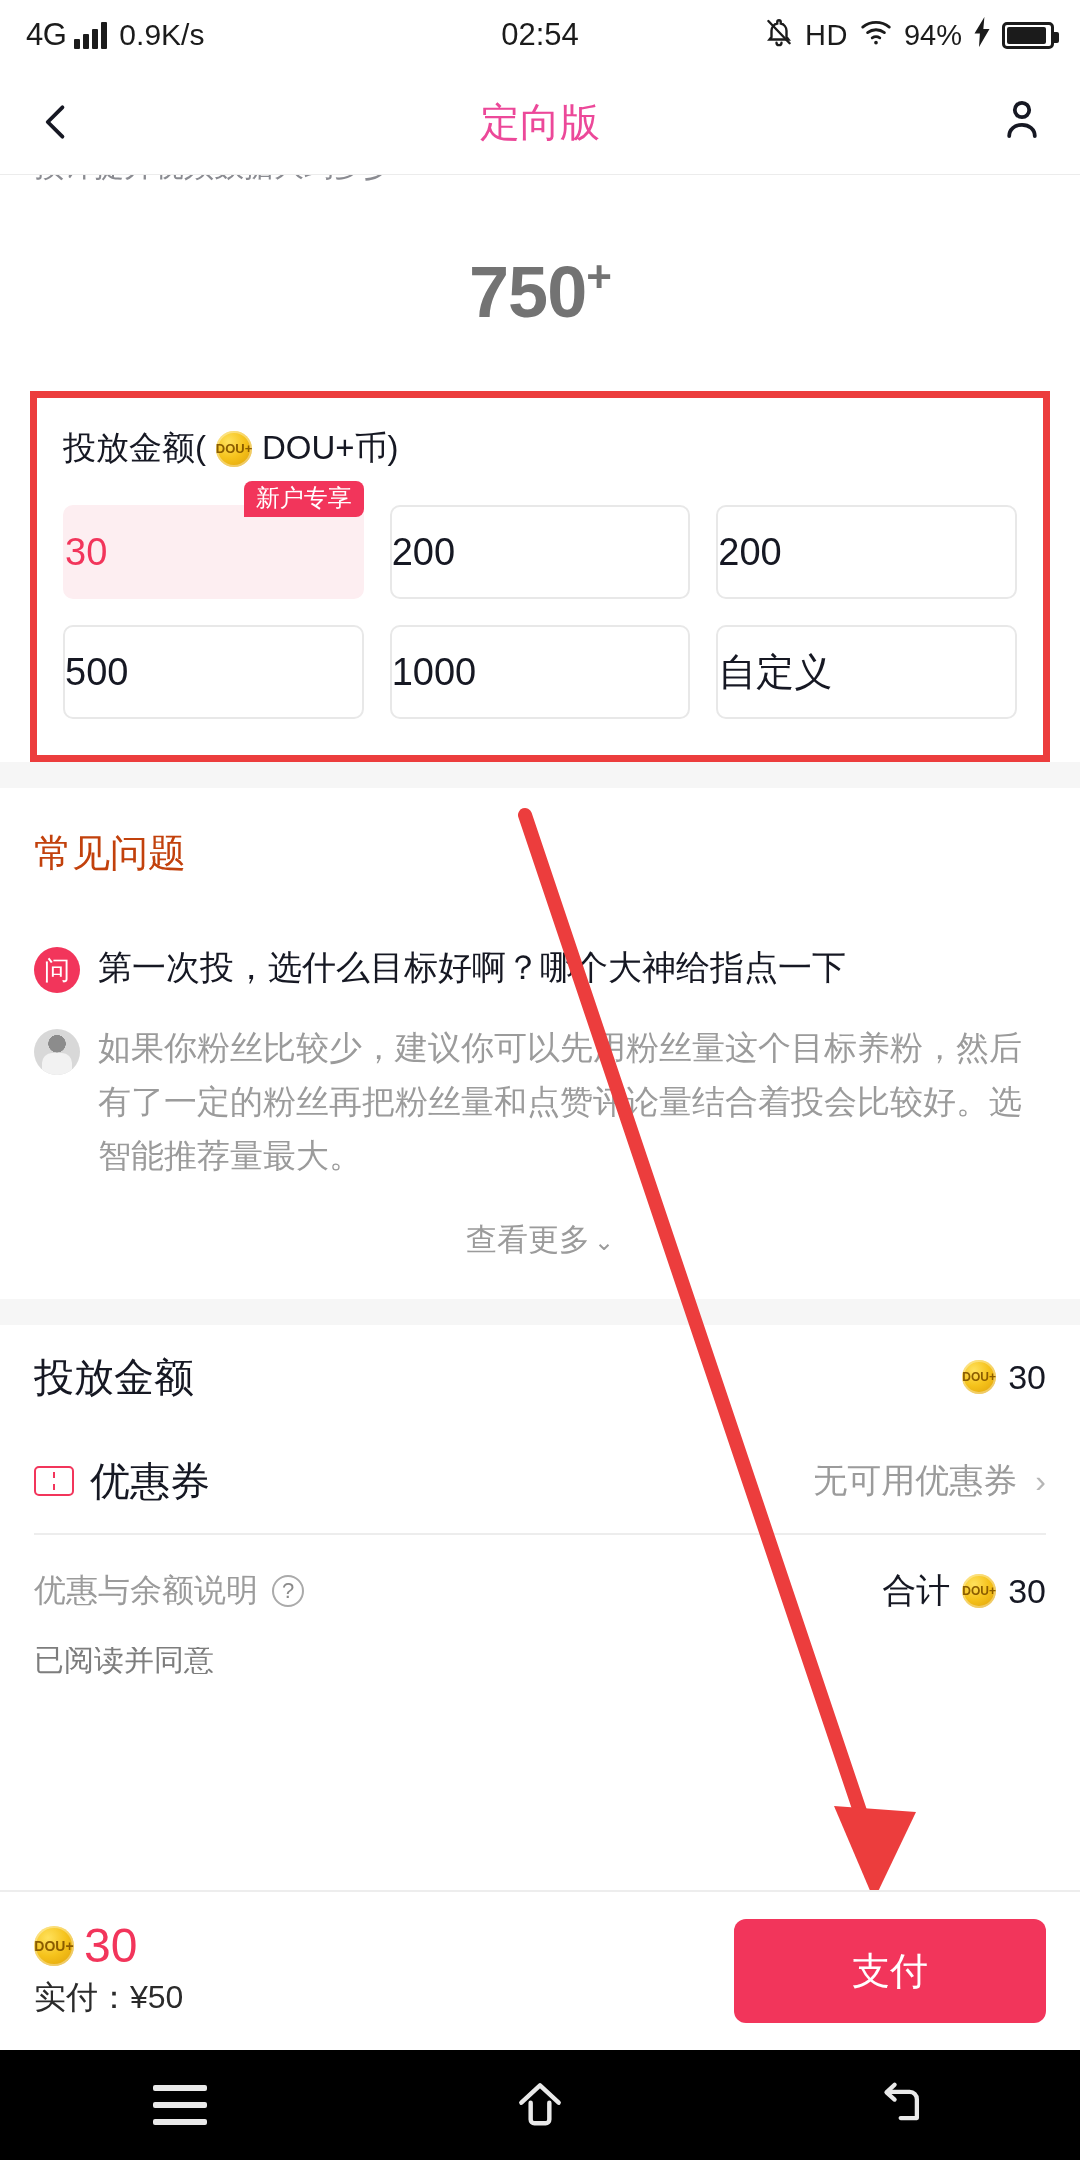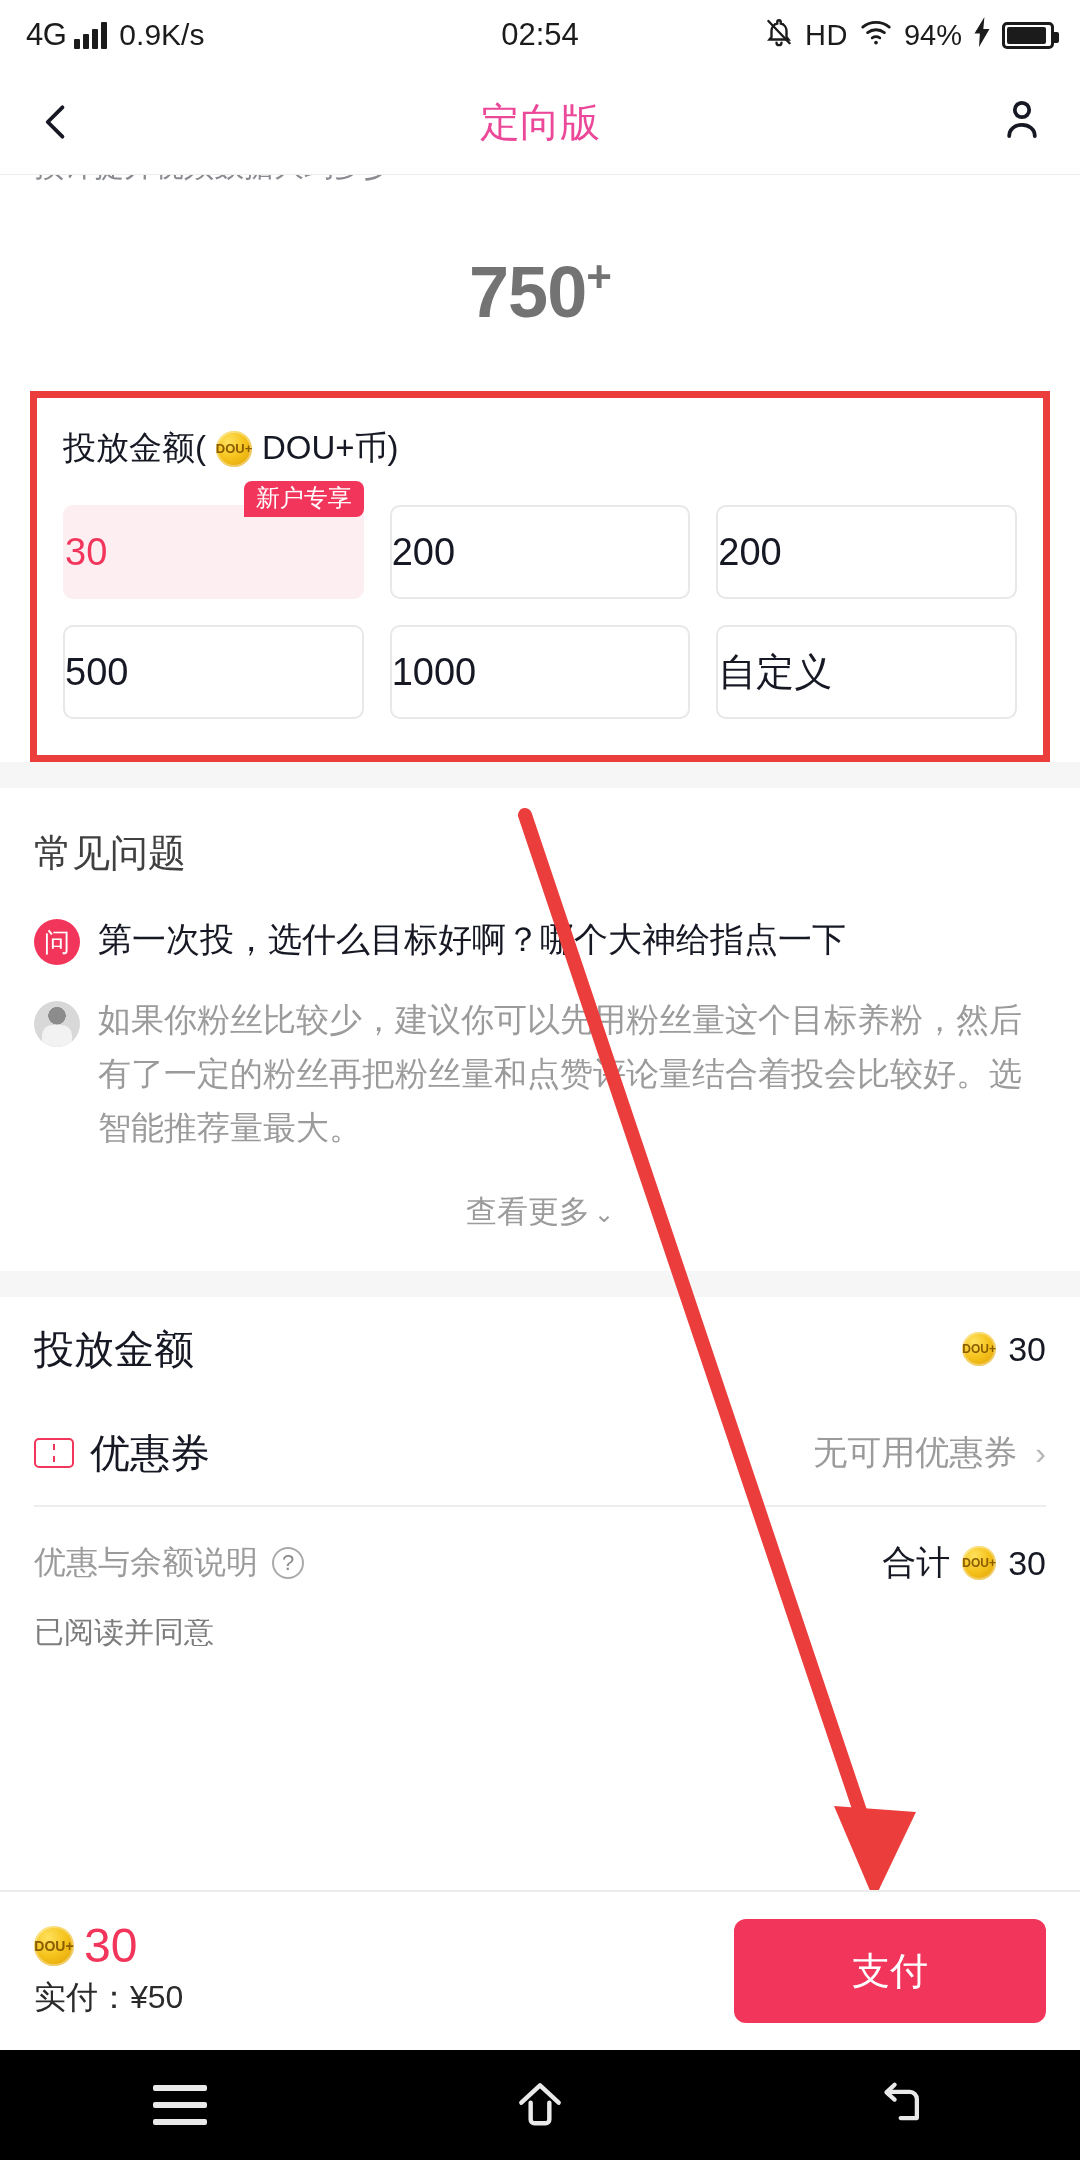--- a/index.html
+++ b/index.html
@@ -127,21 +127,21 @@
     position:absolute; top:-26px; right:-2px;
     background:#f2355b; color:#fff; font-size:24px;
     padding:5px 12px 7px 12px; border-radius:8px 8px 8px 0;
     white-space:nowrap; line-height:1;
   }
 
   .gap-gray{ height:26px; background:#f6f6f6; }
 
   
   .faq{ padding:40px 34px 24px 34px; background:#fff; }
-  .faq-title{ font-size:38px; color:#404040; font-weight:500; margin-bottom:36px; }
+  .faq-title{ font-size:38px; color:#c2410c; font-weight:500; margin-bottom:64px; }
   .faq-q{ display:flex; align-items:flex-start; gap:18px; margin-bottom:28px; }
   .q-badge{
     width:46px; height:46px; border-radius:50%; background:#f2355b;
     color:#fff; font-size:26px; display:flex; align-items:center;
     justify-content:center; flex:none; margin-top:4px;
   }
   .faq-q-text{ font-size:34px; color:#161823; line-height:48px; }
   .faq-a{ display:flex; align-items:flex-start; gap:18px; }
   .avatar{
     width:46px; height:46px; border-radius:50%; flex:none; margin-top:8px;

